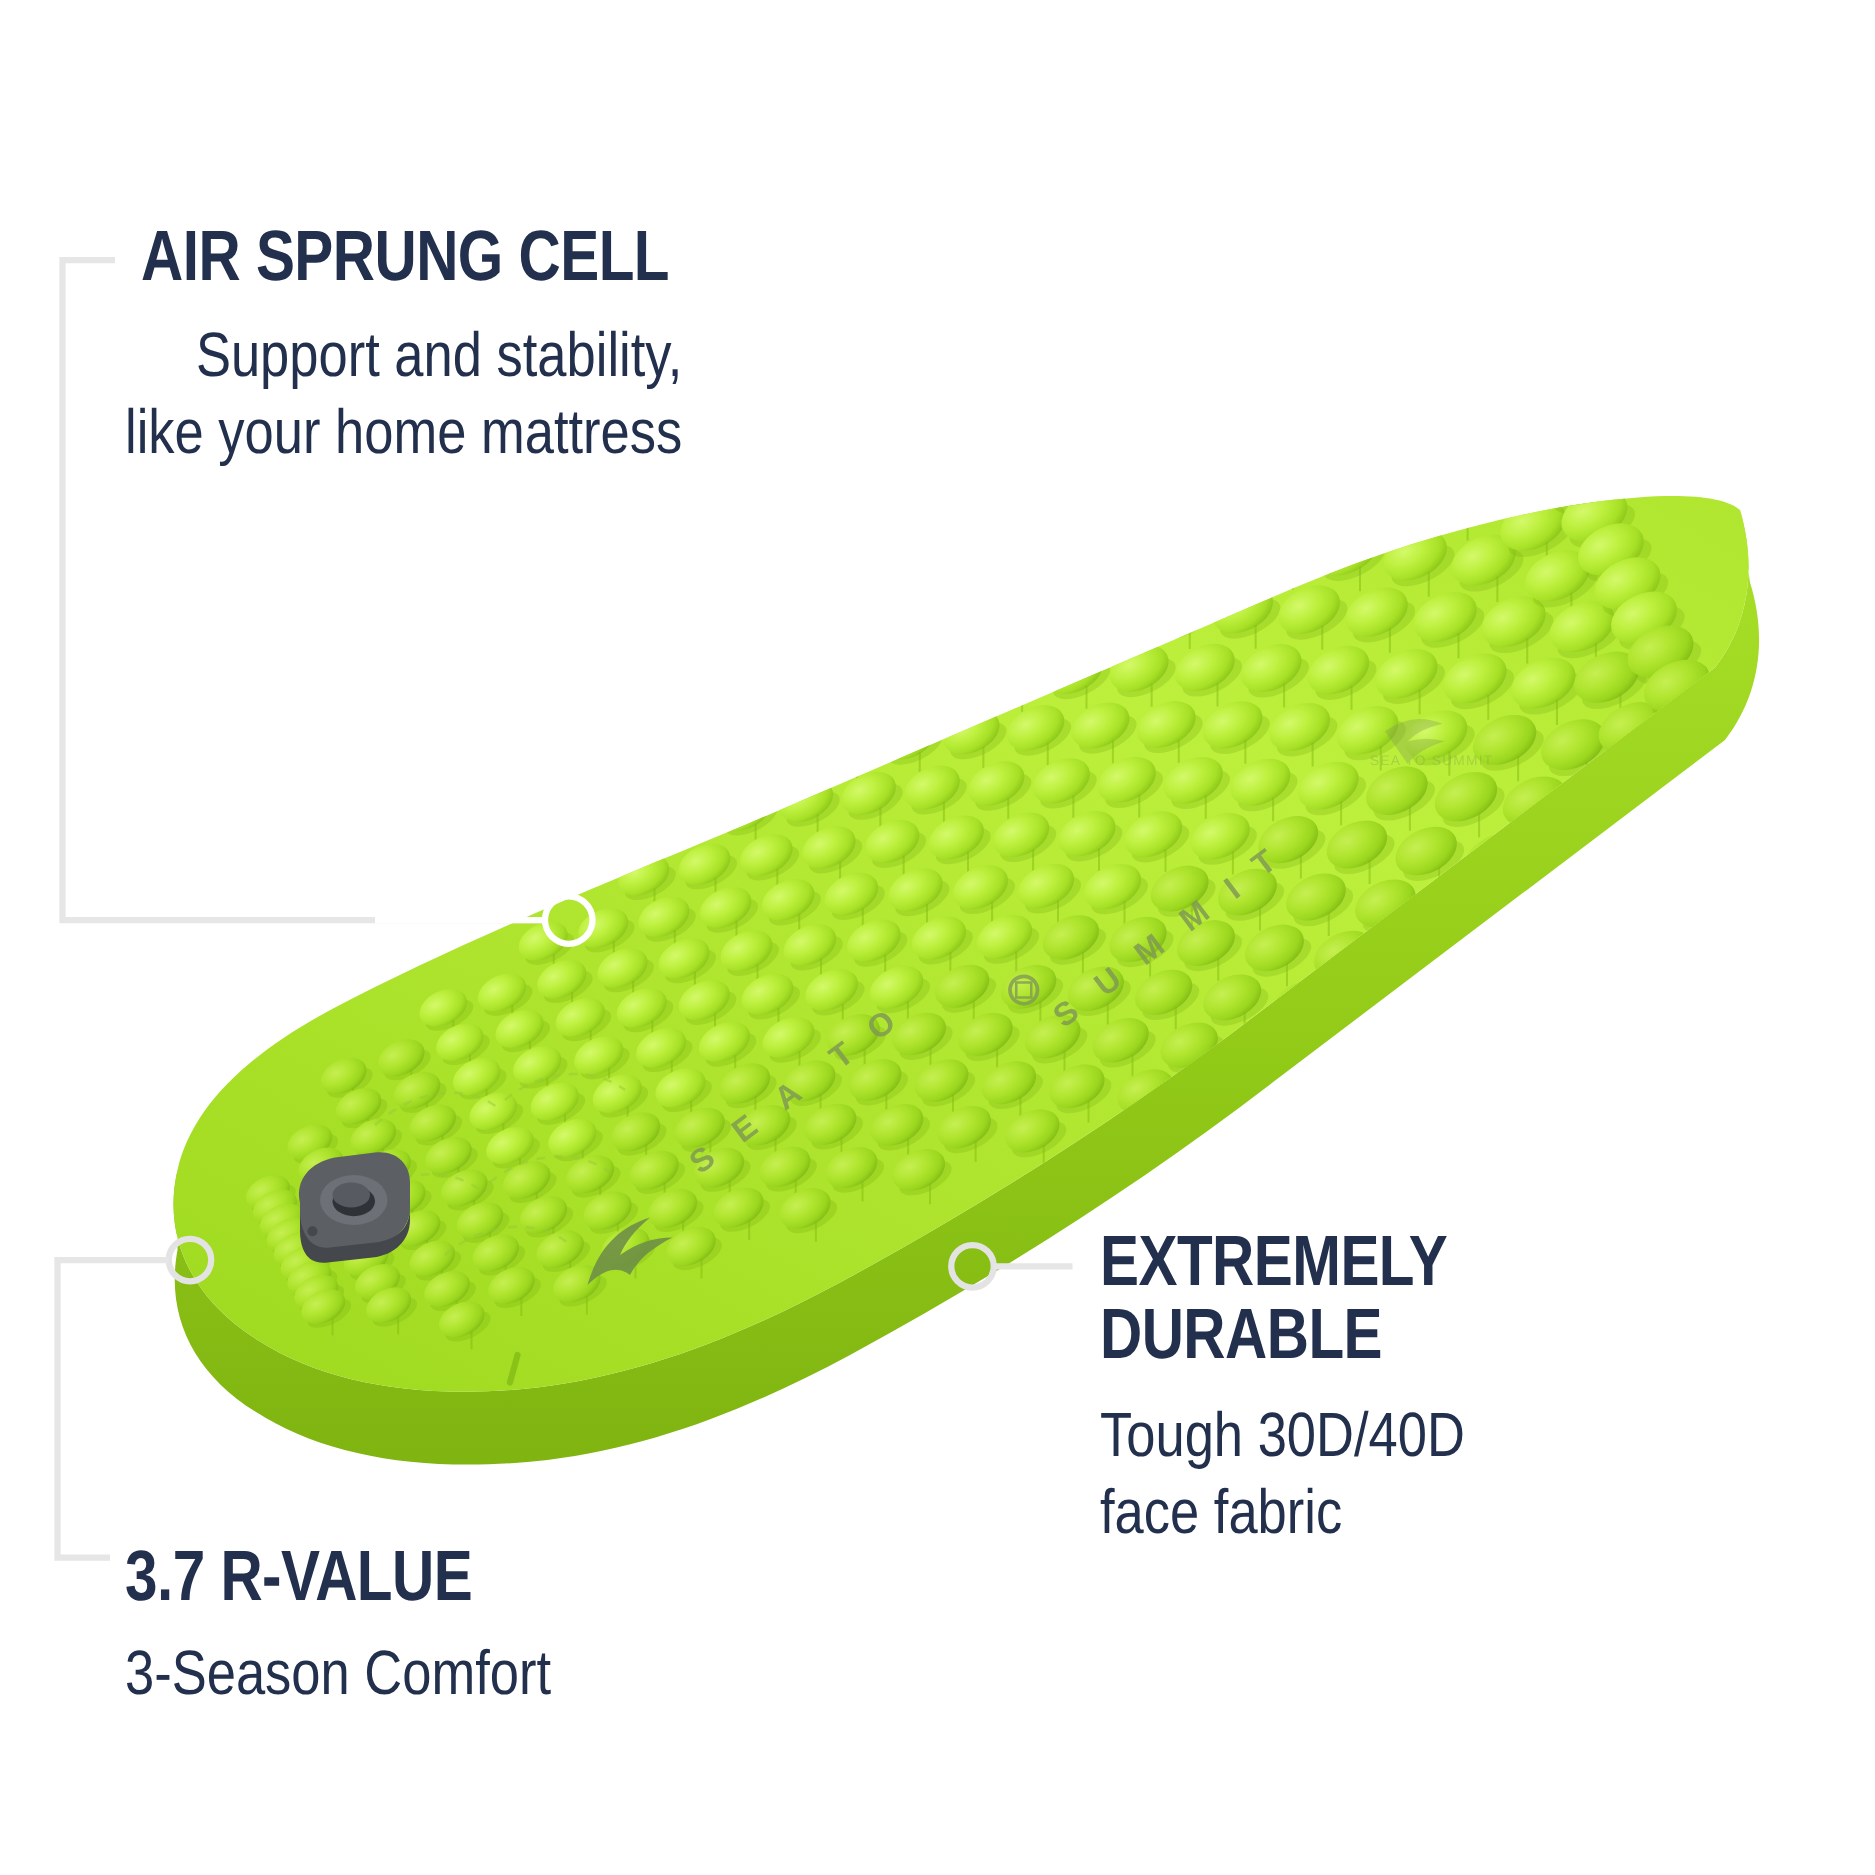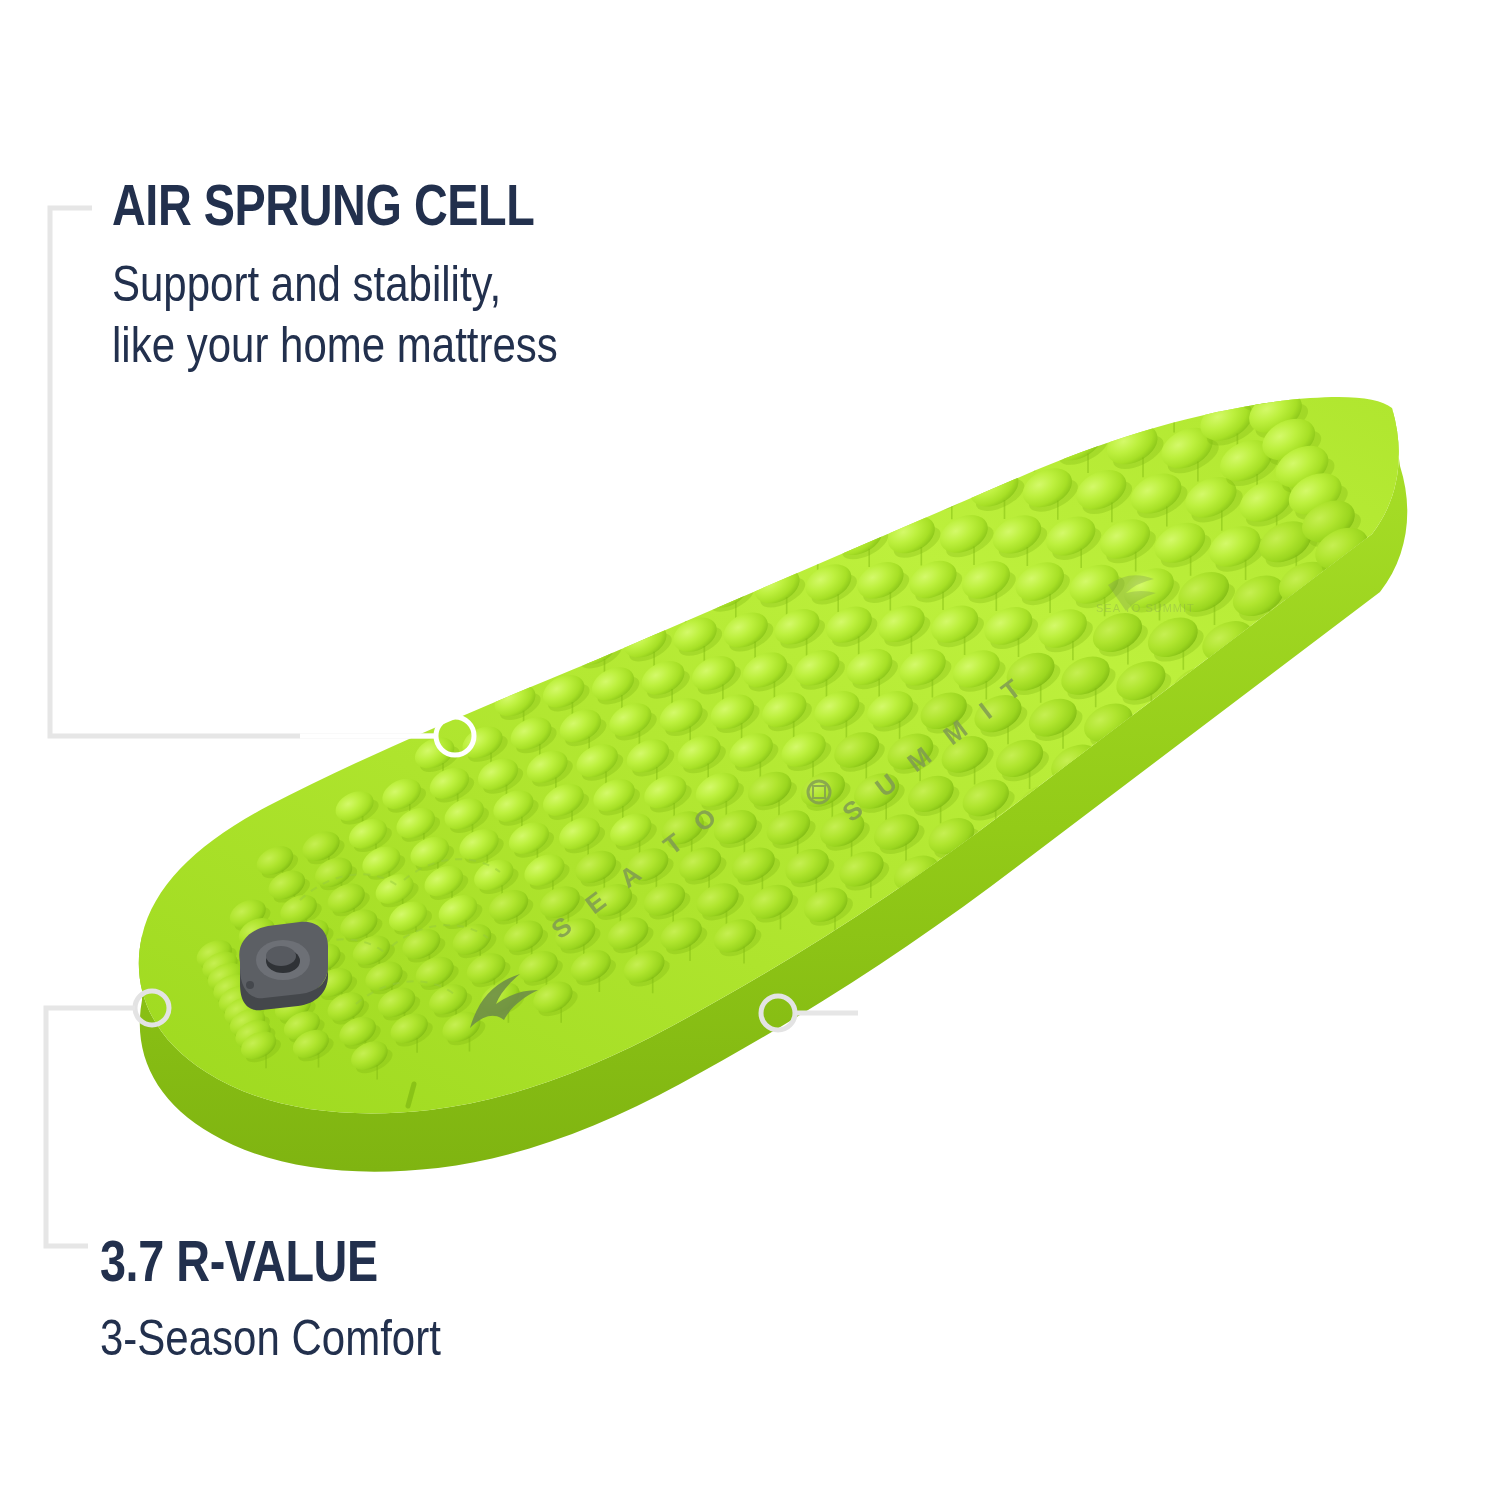--- a/index.html
+++ b/index.html
@@ -46,21 +46,21 @@
     color: #22304d;
     font-family: "Liberation Sans Narrow", "Liberation Sans", sans-serif;
     font-weight: 400;
     line-height: 1.22;
     margin: 0;
     transform: scaleX(0.84);
     transform-origin: left top;
     white-space: pre-line;
   }
 
-  #callout-air-sprung-cell { left: 112px; top: 176px; }
+  #callout-air-sprung-cell { left: 100px; top: 176px; text-align: right; }
   #callout-air-sprung-cell .callout-title { font-size: 57px; }
   #callout-air-sprung-cell .callout-body  { font-size: 50px; margin-top: 20px; }
 
   #callout-extremely-durable { left: 880px; top: 980px; }
   #callout-extremely-durable .callout-title { font-size: 57px; }
   #callout-extremely-durable .callout-body  { font-size: 50px; margin-top: 22px; }
 
   #callout-r-value { left: 100px; top: 1200px; margin-top: 32px; }
   #callout-r-value .callout-title { font-size: 57px; }
   #callout-r-value .callout-body  { font-size: 50px; margin-top: 18px; }
@@ -936,19 +936,25 @@
       <path d="M 795 1013 L 858 1013" fill="none" stroke="#e6e6e6" stroke-width="5"></path>
     </g>
   </svg>
 
   <div class="callout" id="callout-air-sprung-cell">
     <p class="callout-title">AIR SPRUNG CELL</p>
     <p class="callout-body">Support and stability,
 like your home mattress</p>
   </div>
 
+  <div class="callout" id="callout-extremely-durable">
+    <p class="callout-title">EXTREMELY
+DURABLE</p>
+    <p class="callout-body">Tough 30D/40D
+face fabric</p>
+  </div>
 
   <div class="callout" id="callout-r-value">
     <p class="callout-title">3.7 R-VALUE</p>
     <p class="callout-body">3-Season Comfort</p>
   </div>
 
 </div>
 
 </body></html>

